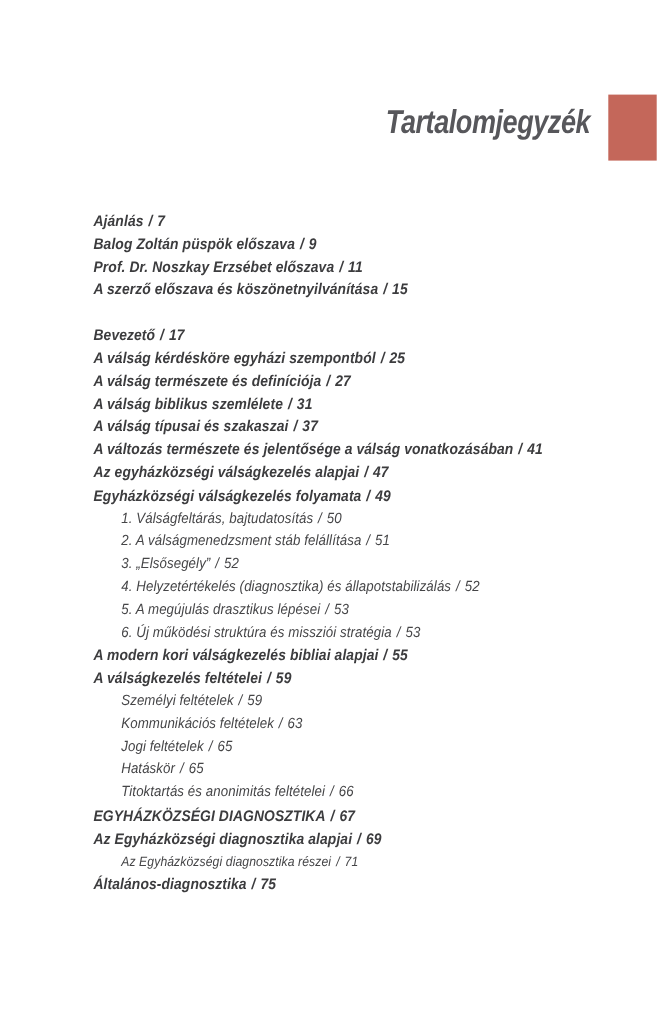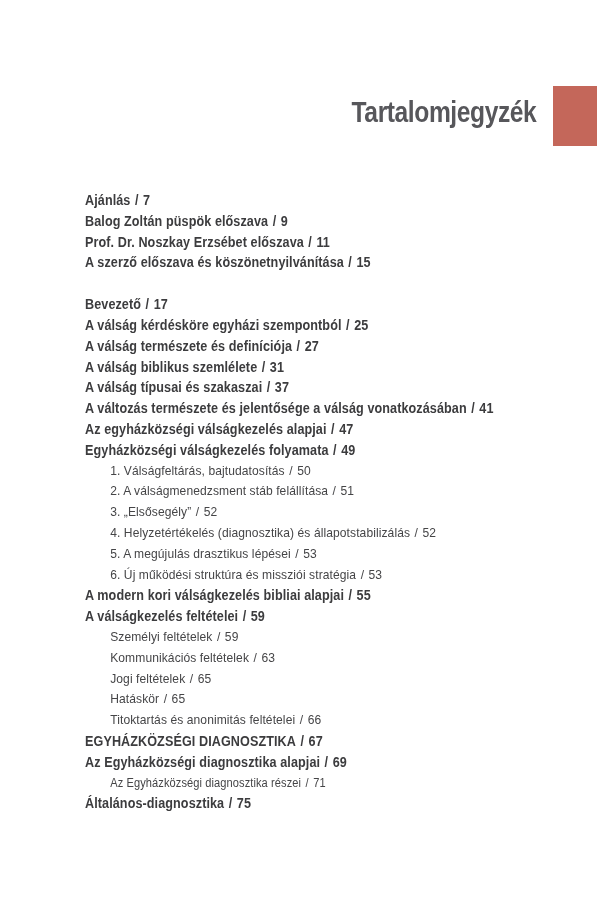--- a/index.html
+++ b/index.html
@@ -11,20 +11,21 @@
     width: 600px;
     height: 920px;
     position: relative;
     font-family: "Liberation Sans", sans-serif;
     overflow: hidden;
   }
   .page {
     position: absolute;
     inset: 0;
     background: #ffffff;
+    font-style: italic;
   }
   .page-title {
     position: absolute;
     top: 95px;
     right: 64px;
     margin: 0;
     font-size: 30px;
     font-weight: 700;
     color: #57575b;
     letter-spacing: -0.5px;

